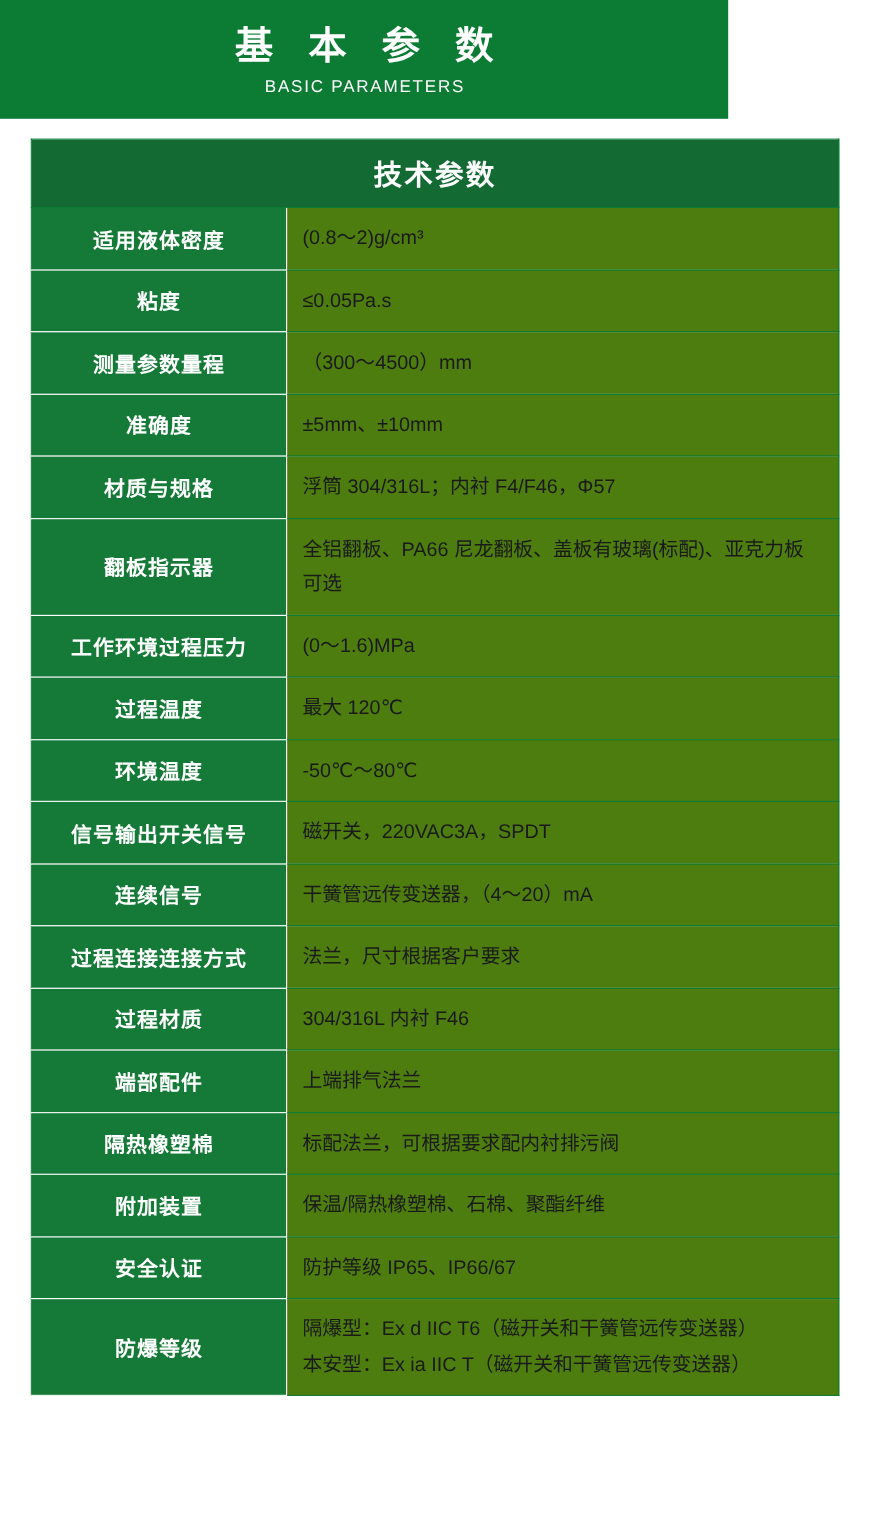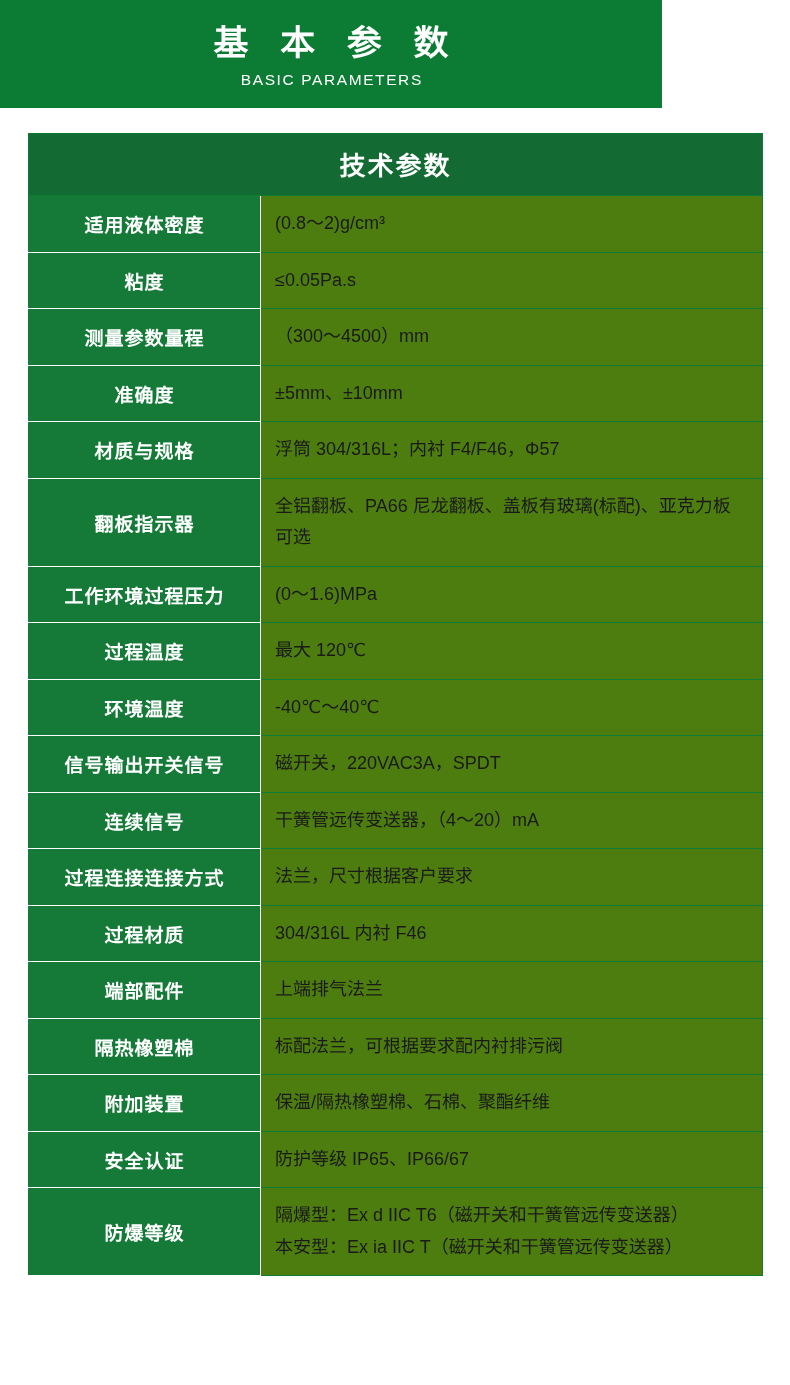--- a/index.html
+++ b/index.html
@@ -39,21 +39,21 @@
   .banner-sub {
     color: #ffffff;
     font-size: 15.5px;
     letter-spacing: 1.6px;
     text-indent: 1.6px;
     margin-top: 7px;
     font-weight: 400;
   }
   
   .table-wrap {
-    padding: 25px 28px 28px 28px;
+    padding: 18px 28px 28px 28px;
   }
   table.spec {
     border-collapse: collapse;
     width: 734px;
     table-layout: fixed;
     border: 1px solid #0c7c35;
   }
   table.spec col.c1 { width: 232px; }
   table.spec col.c2 { width: 502px; }
 
@@ -140,21 +140,21 @@
           <tr>
             <td class="label">工作环境过程压力</td>
             <td class="value">(0～1.6)MPa</td>
           </tr>
           <tr>
             <td class="label">过程温度</td>
             <td class="value">最大 120℃</td>
           </tr>
           <tr>
             <td class="label">环境温度</td>
-            <td class="value">-40℃～40℃</td>
+            <td class="value">-50℃～80℃</td>
           </tr>
           <tr>
             <td class="label">信号输出开关信号</td>
             <td class="value">磁开关，220VAC3A，SPDT</td>
           </tr>
           <tr>
             <td class="label">连续信号</td>
             <td class="value">干簧管远传变送器，（4～20）mA</td>
           </tr>
           <tr>

